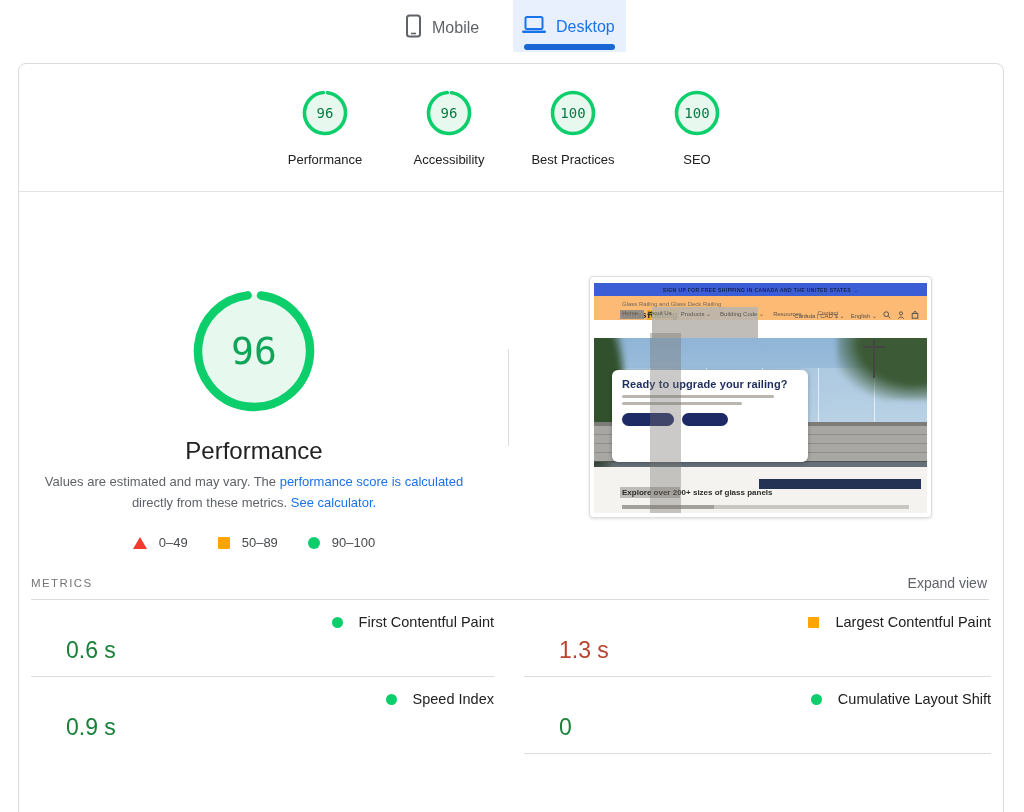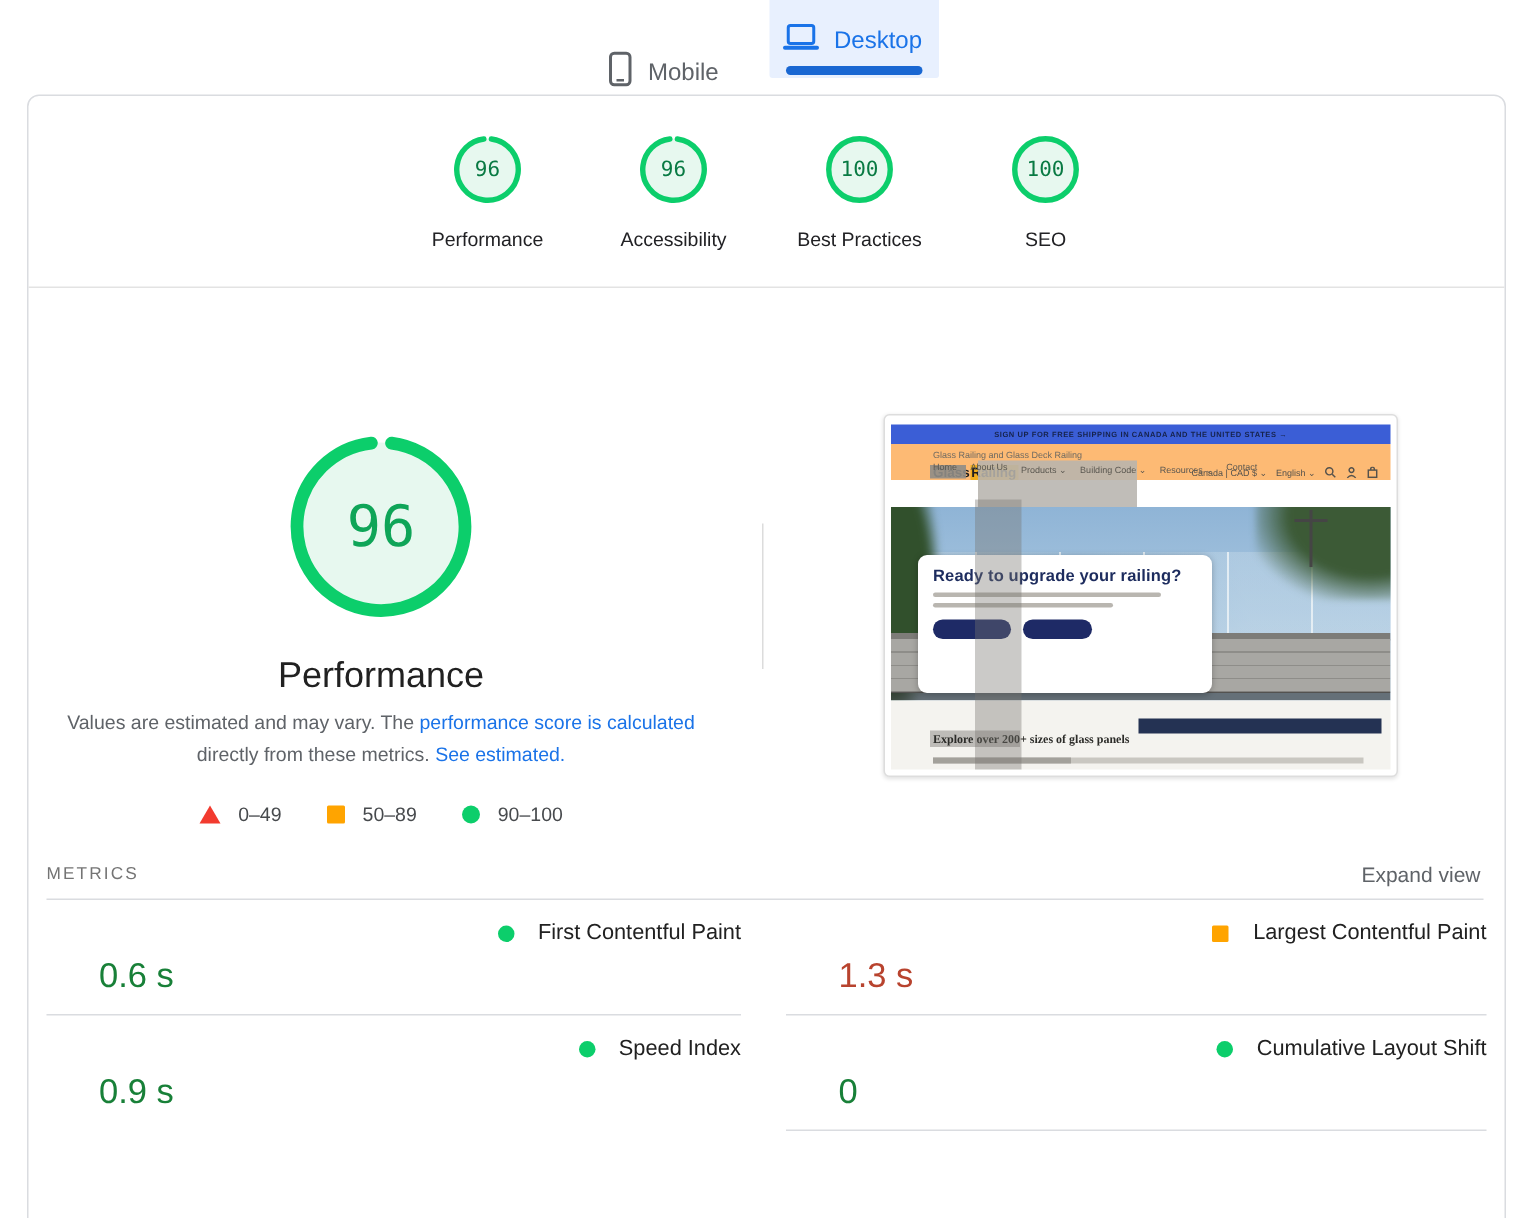--- a/index.html
+++ b/index.html
@@ -1,21 +1,21 @@
 <!DOCTYPE html>
 <html><head>
 <meta charset="utf-8">
 <style>
   * { margin:0; padding:0; box-sizing:border-box; }
   body { width:1024px; height:812px; background:#fff; font-family:"Liberation Sans", sans-serif; overflow:hidden; }
   #stage { position:relative; width:1024px; height:812px; background:#fff; overflow:hidden; }
 
   
   .tab { position:absolute; display:flex; align-items:center; gap:9px; font-size:16px; font-weight:500; cursor:pointer; }
-  .tab-mobile { left:404px; top:14px; color:#5f6368;margin-top:20px; }
+  .tab-mobile { left:404px; top:14px; color:#5f6368; }
   .tab-desktop-bg { position:absolute; left:513px; top:0; width:113px; height:52px; background:#e8f0fe; border-radius:0 0 2px 2px; }
   .tab-desktop { left:521px; top:14px; color:#1a73e8; }
   .tab-indicator { position:absolute; left:524px; top:44px; width:91px; height:6px; border-radius:4px; background:#1967d2; }
 
   
   .card { position:absolute; left:18px; top:63px; width:986px; height:860px; background:#fff;
           border:1px solid #dadce0; border-radius:8px; }
 
   
   .gauges-row { position:absolute; left:0; top:26px; width:100%; display:flex; justify-content:center; gap:32px; }
@@ -73,21 +73,21 @@
   .wall-cap { position:absolute; left:0; right:0; top:84px; height:5px; background:#7d7c78; }
   .hero-shadow { position:absolute; left:0; right:0; bottom:0; height:6px; background:rgba(35,35,33,.55); }
   .hero-card { position:absolute; left:18px; top:32px; width:196px; height:92px; background:#fff; border-radius:6px;
                box-shadow:0 1px 4px rgba(0,0,0,.25); padding:8px 10px; }
   .hero-title { font-size:11px; line-height:13px; font-weight:bold; color:#1d2c5e; letter-spacing:.1px; }
   .txt-bar { height:3px; border-radius:2px; background:#b9b6b0; margin-top:4px; }
   .hero-btns { display:flex; gap:8px; margin-top:8px; }
   .pill { height:13px; border-radius:7px; background:#1e2a66; }
   .t-explore { position:absolute; left:4px; right:4px; top:190px; bottom:4px; background:#f4f3ef; }
   .t-darkbar { position:absolute; right:6px; top:12px; width:162px; height:10px; background:#243253; }
-  .t-exp-head { position:absolute; left:28px; top:21px; font-size:8px; font-weight:bold; color:#2c2c29;font-family:Liberation Serif, serif; }
+  .t-exp-head { position:absolute; left:28px; top:21px; font-size:8px; font-weight:bold; color:#2c2c29; }
   .t-exp-hl { position:absolute; left:26px; top:20px; width:60px; height:11px; background:rgba(125,123,118,.45); }
   .t-exp-bar { position:absolute; left:28px; top:38px; right:18px; height:3.5px; background:#c9c7c1; }
   .t-exp-bar-dark { position:absolute; left:28px; top:38px; width:92px; height:3.5px; background:#a3a19b; }
   .t-vstrip { position:absolute; left:60px; top:56px; width:31px; height:180px; background:rgba(118,116,110,.38); }
 
   
   .metrics-label { position:absolute; left:12px; top:513px; font-size:11.5px; letter-spacing:1.4px; color:#747474;text-align:right; }
   .expand-view { position:absolute; right:16px; top:511px; font-size:14px; color:#5f6368; cursor:pointer; }
   .metrics-rule { position:absolute; left:12px; right:14px; top:535px; height:1px; background:#dadce0; }
   .mcol { position:absolute; top:536px; }
@@ -177,21 +177,21 @@
     <div class="card-divider"></div>
 
     <div class="big-gauge">
       <svg width="124" height="124" viewBox="0 0 124 124">
           <circle cx="62" cy="62" r="56" fill="#e7f8ef" stroke="none"></circle>
           <circle cx="62" cy="62" r="56" fill="none" stroke="#0cce6b" stroke-width="8.5" stroke-linecap="round" stroke-dasharray="337.8 14.1" transform="rotate(-82.8 62 62)"></circle>
         </svg>
       <div class="big-score">96</div>
     </div>
     <div class="perf-title">Performance</div>
-    <div class="perf-note"><span>Values are estimated and may vary. The </span><a>performance score is calculated</a><span> directly from these metrics. </span><a>See estimated.</a></div>
+    <div class="perf-note"><span>Values are estimated and may vary. The </span><a>performance score is calculated</a><span> directly from these metrics. </span><a>See calculator.</a></div>
 
     <div class="legend">
       <div class="legend-item">
         <span class="tri"></span>
         <span>0–49</span>
       </div>
       <div class="legend-item">
         <span class="sq"></span>
         <span>50–89</span>
       </div>

